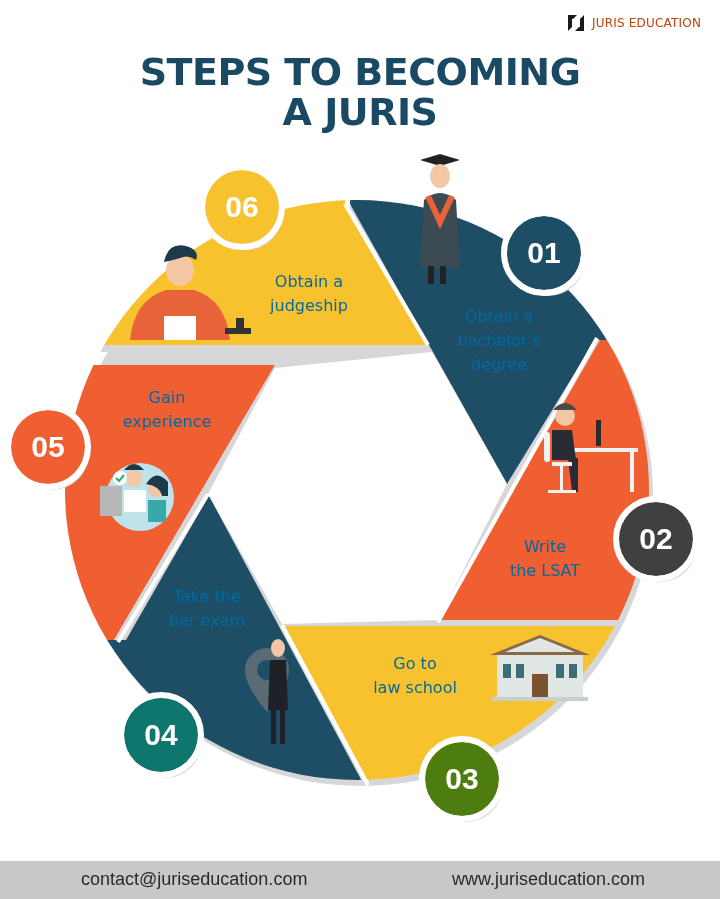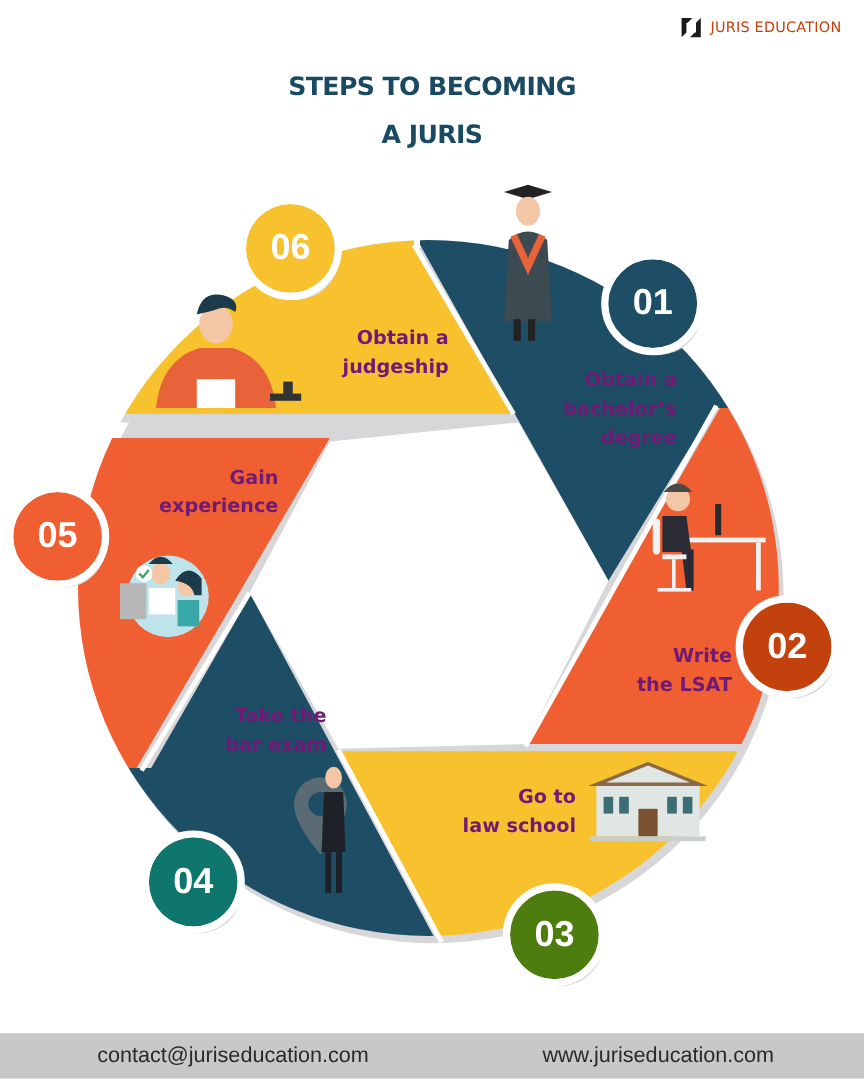--- a/index.html
+++ b/index.html
@@ -1,22 +1,22 @@
 <!DOCTYPE html>
 <html><head>
 <meta charset="utf-8">
 <style>
   html, body { margin:0; padding:0; background:#ffffff; }
   body { width:720px; height:899px; position:relative; overflow:hidden; font-family:"Liberation Sans", sans-serif; }
   .brand { position:absolute; top:14px; left:567px; display:flex; align-items:center; gap:7px; }
   .brand-text { font-family:"DejaVu Sans", sans-serif; font-size:12px; color:#c2410c; letter-spacing:0.2px; }
-  .title { position:absolute; top:52px; left:0; width:720px; text-align:center; color:#1a4a63; font-family:"DejaVu Sans", sans-serif; font-weight:bold; font-size:21px; line-height:40px; letter-spacing:-0.5px; }
+  .title { position:absolute; top:52px; left:0; width:720px; text-align:center; color:#1a4a63; font-family:"DejaVu Sans", sans-serif; font-weight:bold; font-size:38px; line-height:40px; letter-spacing:-0.5px; }
   .title span { display:block; }
   svg.art { position:absolute; left:0; top:0; }
-  .label { position:absolute; color:#701a75; font-family:"DejaVu Sans", sans-serif; font-weight:bold; font-size:16px; line-height:24px; text-align:right; }
+  .label { position:absolute; color:#0369a1; font-family:"DejaVu Sans", sans-serif; font-weight:normal; font-size:16px; line-height:24px; text-align:center; }
   .label span { display:block; }
   .badge { position:absolute; width:74px; height:74px; border-radius:50%; display:flex; align-items:center; justify-content:center; color:#fff; font-family:"Liberation Sans", sans-serif; font-weight:bold; font-size:30px; box-shadow: 4px 6px 0 0 #d7d7d9; }
   .badge.ring { outline: 6px solid #ffffff; }
   .footer { position:absolute; left:0; top:861px; width:720px; height:38px; background:#c8c8c8; }
   .footer-item { position:absolute; top:8px; font-family:"Liberation Sans", sans-serif; font-size:18px; color:#2a2a2a; }
 </style>
 </head>
 <body>
 
 <div class="brand">
@@ -154,21 +154,21 @@
   <span>Take the</span>
   <span>bar exam</span>
 </div>
 <div class="label" style="left:102px; top:386px; width:130px;">
   <span>Gain</span>
   <span>experience</span>
 </div>
 
 <div class="badge ring" style="left:205px; top:170px; background:#f8c22f;">06</div>
 <div class="badge ring" style="left:507px; top:216px; background:#1d4e66;">01</div>
-<div class="badge ring" style="left:619px; top:502px; background:#c2410c;">02</div>
+<div class="badge ring" style="left:619px; top:502px; background:#404040;">02</div>
 <div class="badge ring" style="left:425px; top:742px; background:#4d7c0f;">03</div>
 <div class="badge ring" style="left:124px; top:698px; background:#0f766e;">04</div>
 <div class="badge ring" style="left:11px; top:410px; background:#f05f32;">05</div>
 
 <div class="footer">
   <span class="footer-item" style="left:81px;">contact@juriseducation.com</span>
   <span class="footer-item" style="left:452px;">www.juriseducation.com</span>
 </div>
 
 </body></html>

